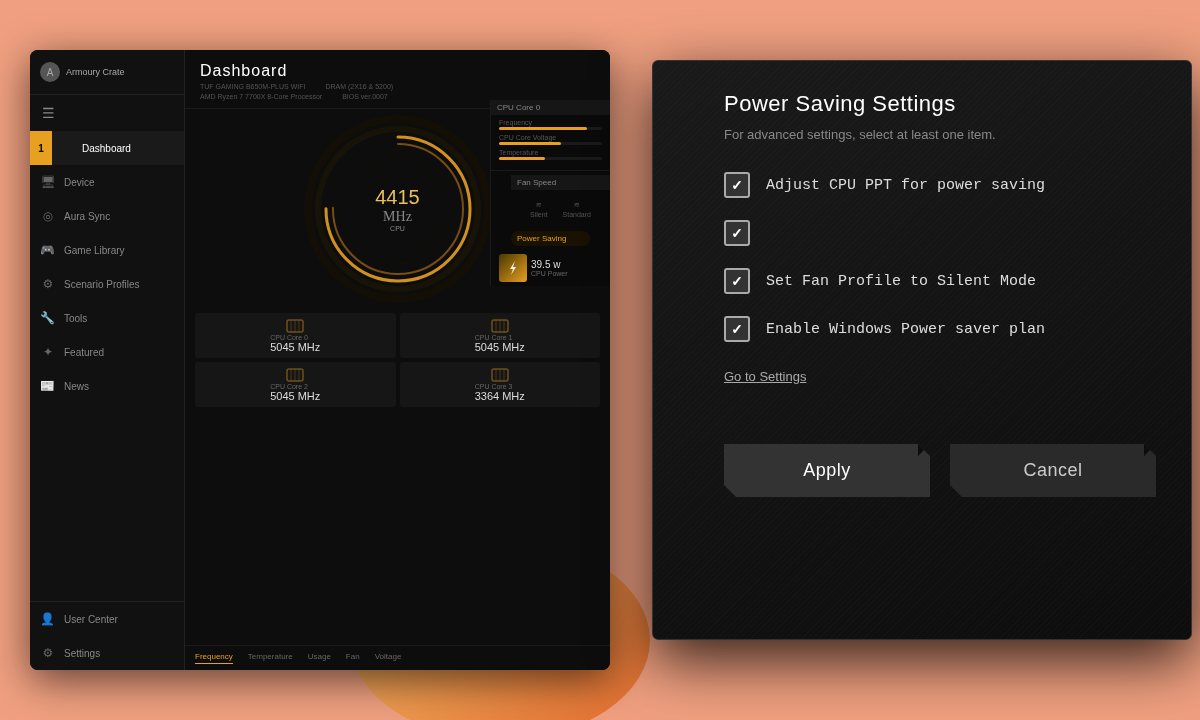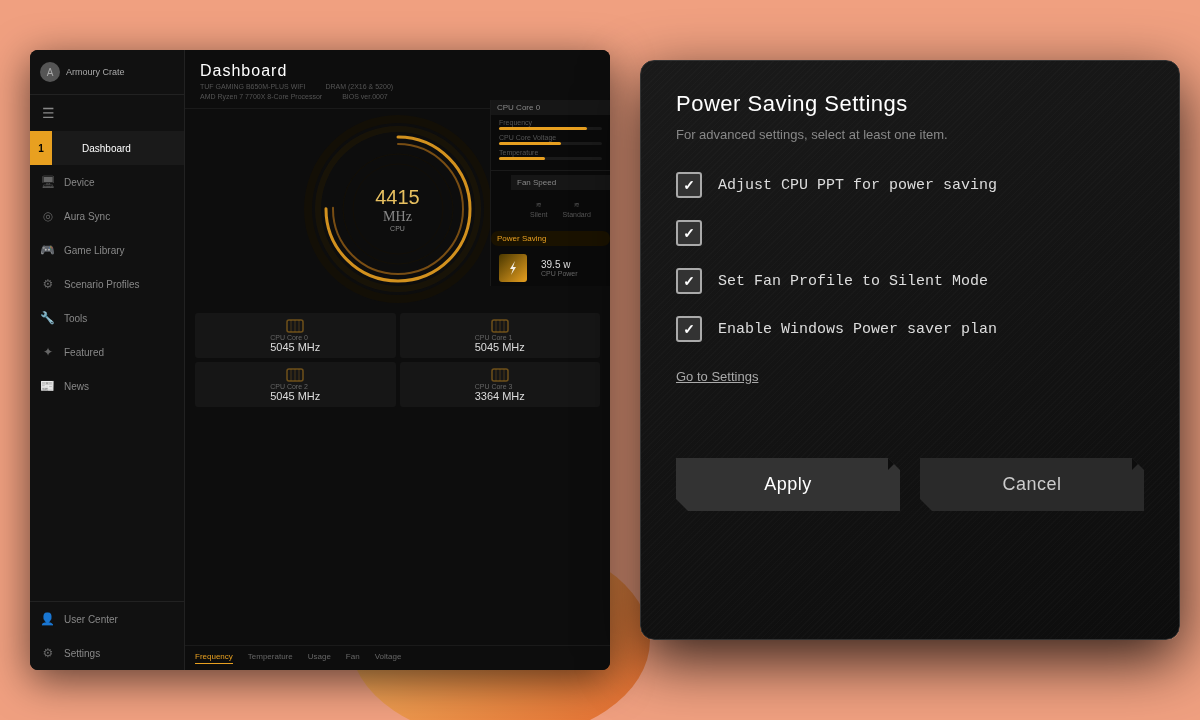--- a/index.html
+++ b/index.html
@@ -354,32 +354,32 @@
       display: block;
       margin-top: 2px;
     }
 
     
     .power-saving-badge {
       font-size: 8px;
       color: #e8a020;
       background: #1a1200;
       padding: 3px 6px;
-      margin: 4px 0;
+      margin: 4px 20px;
       display: flex;
       align-items: center;
       gap: 4px;
       border-radius: 7px;
     }
 
     .power-watt {
       padding: 4px 8px;
       display: flex;
       align-items: center;
-      gap: 14px;
+      gap: 4px;
     }
 
     .power-icon-box {
       width: 28px;
       height: 28px;
       background: linear-gradient(135deg, #4a3800, #e8a020);
       border-radius: 3px;
       display: flex;
       align-items: center;
       justify-content: center;
@@ -405,28 +405,29 @@
       z-index: 10;
       display: flex;
       align-items: center;
       justify-content: flex-end;
       padding-right: 20px;
     }
 
     .dialog {
       position: absolute;
       top: 60px;
-      right: 20px;
+      right: 8px;
       width: 540px;
       min-height: 580px;
       background: linear-gradient(160deg, #1a1a1a 0%, #0d0d0d 100%);
       border: 1px solid #333;
-      border-radius: 14px;
+      border-radius: 6px;
       box-shadow: 0 20px 60px rgba(0,0,0,0.8);
       overflow: hidden;
+      padding-left: 36px;
     }
 
     .dialog-inner {
       padding: 30px 35px;
     }
 
     .dialog-title {
       font-size: 22px;
       color: #fff;
       font-weight: 300;
@@ -477,21 +478,21 @@
       font-weight: 300;
       font-family: Liberation Mono, monospace;
     }
 
     .goto-settings-link {
       font-size: 13px;
       color: #aaa;
       text-decoration: underline;
       cursor: pointer;
       margin-top: 5px;
-      margin-bottom: 44px;
+      margin-bottom: 30px;
       display: inline-block;
     }
 
     
     .dialog-buttons {
       display: flex;
       gap: 20px;
       margin-top: 30px;
     }
 

